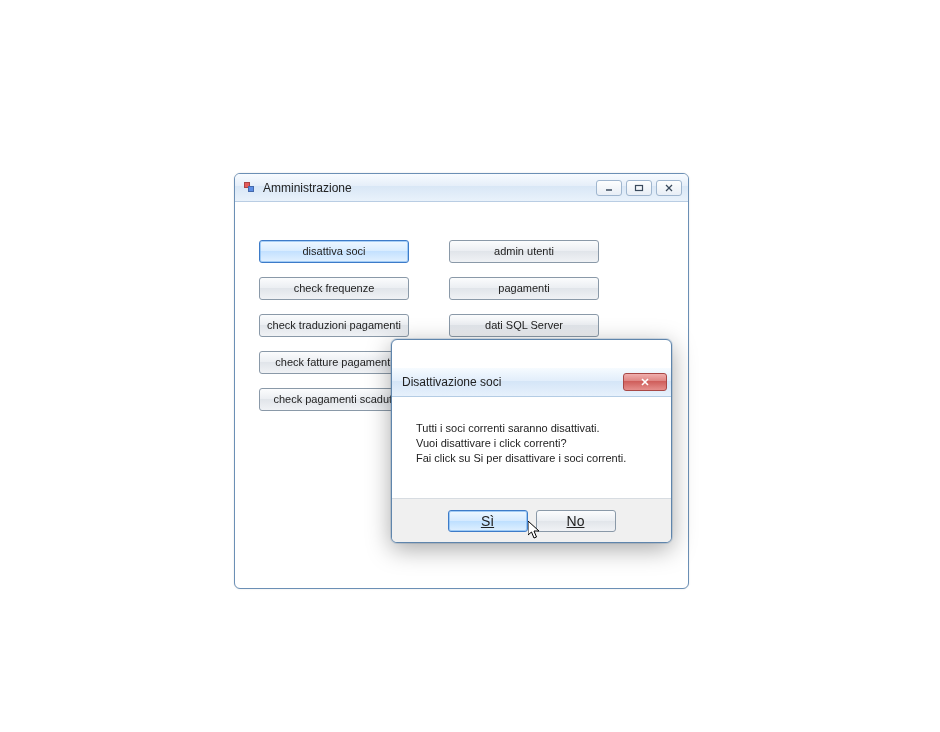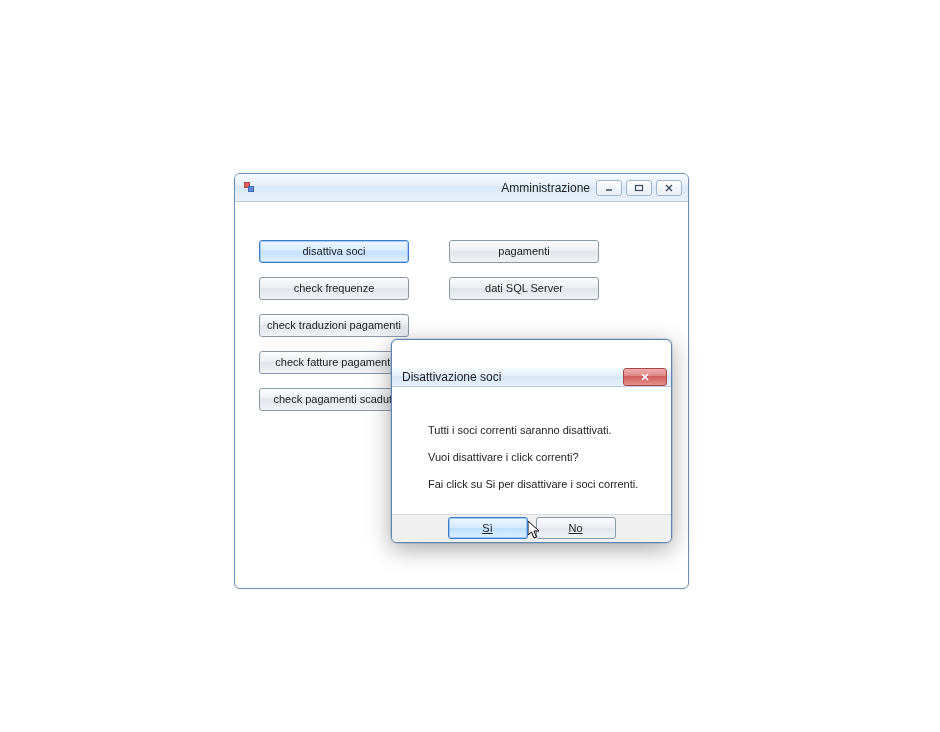--- a/index.html
+++ b/index.html
@@ -27,21 +27,20 @@
       overflow: hidden;
     }
     .main-titlebar {
       height: 28px;
       background: linear-gradient(#f7fbff, #e5eef9 45%, #d9e7f6 46%, #e9f2fb);
       border-bottom: 1px solid #b9cde3;
       display: flex;
       align-items: center;
       padding: 0 6px 0 8px;
       gap: 6px;
-      text-align: right;
     }
     .app-icon {
       width: 14px;
       height: 14px;
       position: relative;
     }
     .app-icon .sq {
       position: absolute;
       width: 6px;
       height: 6px;
@@ -144,37 +143,37 @@
     }
     .dlg-close svg { display:block; }
     .dlg-body {
       flex: 1;
       padding: 24px 18px 10px 24px;
       font-size: 11px;
       color: #222;
       line-height: 1.35;
       background: #fff;
     }
-    .dlg-body p { margin: 12px; }
+    .dlg-body p { margin: 0; }
     .dlg-footer {
       height: 44px;
       border-top: 1px solid #d7dce1;
       background: #f0f0f0;
       display: flex;
       align-items: center;
       justify-content: center;
       gap: 8px;
     }
     .dlg-btn {
       width: 80px;
       height: 22px;
       border: 1px solid #8a99a8;
       border-radius: 3px;
       background: linear-gradient(#fbfcfd, #ebeef2 48%, #e1e5ea 50%, #f0f2f5);
-      font-size: 11px;
+      font-size: 14px;
       color: #222;
       text-align: center;
       line-height: 20px;
       cursor: default;
       text-decoration: underline;
     }
     .dlg-btn.primary {
       border: 1px solid #3d7bc8;
       background: linear-gradient(#eef7ff, #d5eaff 48%, #bddfff 50%, #dff0ff);
       box-shadow: inset 0 0 0 1px rgba(120,180,240,0.65);
@@ -220,20 +219,21 @@
   </div>
   <div class="main-body">
     <div class="col">
       <div class="app-btn focused">disattiva soci</div>
       <div class="app-btn">check frequenze</div>
       <div class="app-btn">check traduzioni pagamenti</div>
       <div class="app-btn">check fatture pagamenti</div>
       <div class="app-btn">check pagamenti scaduti</div>
     </div>
     <div class="col">
+      <div class="app-btn">admin utenti</div>
       <div class="app-btn">pagamenti</div>
       <div class="app-btn">dati SQL Server</div>
     </div>
   </div>
 </div>
 
 <div class="dialog">
   <div class="dlg-titlebar">
     <div class="dlg-title">Disattivazione soci</div>
     <div class="dlg-close">

